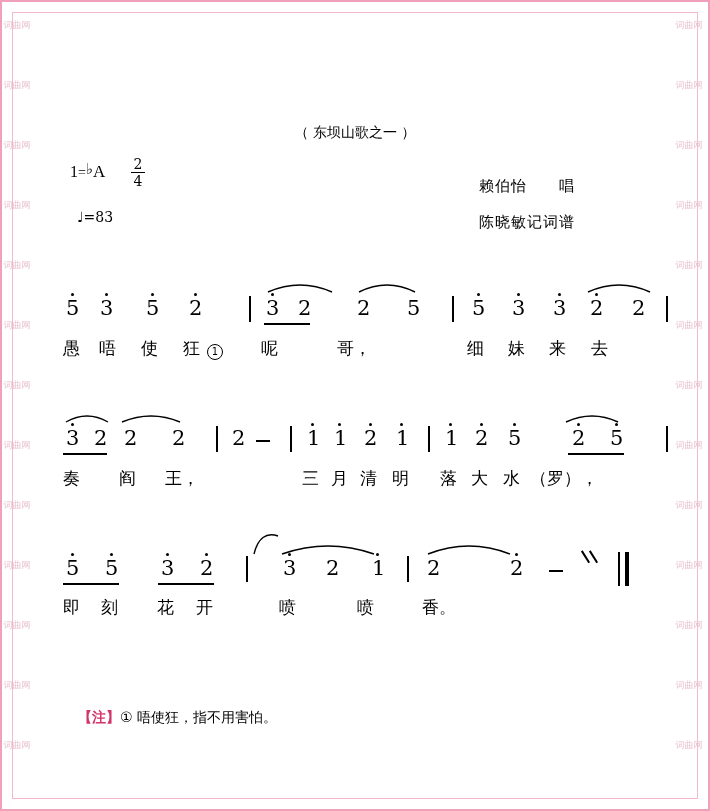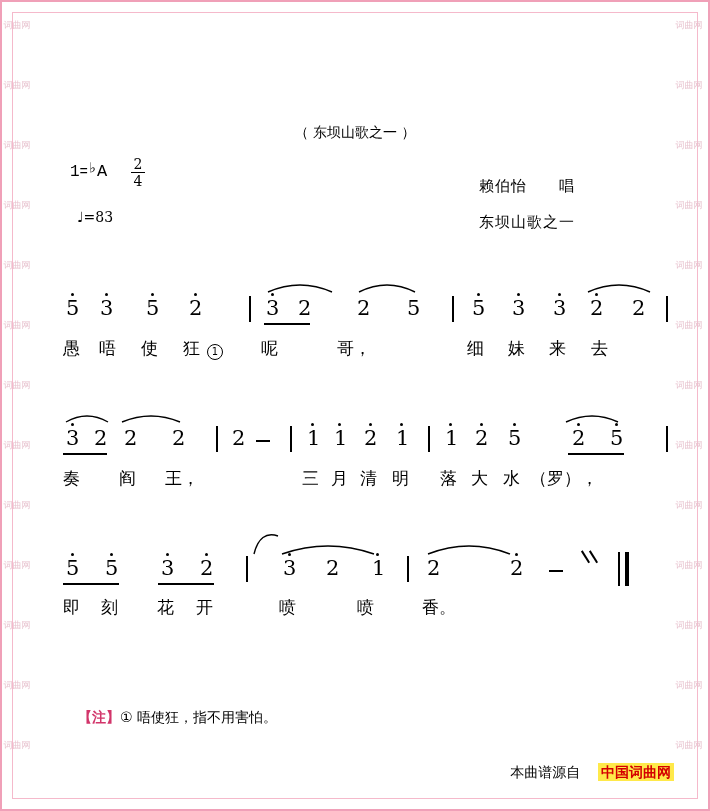--- a/index.html
+++ b/index.html
@@ -68,21 +68,21 @@
     font-size: 14px;
     color: #000;
     font-family: "DejaVu Sans", sans-serif;
   }
   .keysig {
     position: absolute;
     left: 68px;
     top: 160px;
     font-size: 15px;
     color: #000;
-    font-family: Liberation Mono, monospace;
+    font-family: Liberation Serif, serif;
   }
   .keysig .num1 { font-size: 16px; }
   .keysig .eq { font-size: 14px; }
   .keysig .flat { font-size: 15px; position: relative; top: -3px; }
   .keysig .letter { font-size: 17px; }
   .timesig {
     position: absolute;
     left: 129px;
     top: 155px;
     text-align: center;
@@ -254,21 +254,21 @@
     <span class="num1">1</span><span class="eq">=</span><span class="flat">♭</span><span class="letter">A</span>
   </div>
   <div class="timesig">
     <span class="top">2</span>
     <span class="bar"></span>
     <span class="bot">4</span>
   </div>
   <div class="tempo">♩=83</div>
 
   <div class="credit1">赖伯怡　　唱</div>
-  <div class="credit2">东坝山歌之一</div>
+  <div class="credit2">陈晓敏记词谱</div>
 
   <div class="note" style="left:64px; top:296px;">5</div>
   <div class="dot-above" style="left:69px; top:291px;"></div>
   <div class="note" style="left:98px; top:296px;">3</div>
   <div class="dot-above" style="left:103px; top:291px;"></div>
   <div class="note" style="left:144px; top:296px;">5</div>
   <div class="dot-above" style="left:149px; top:291px;"></div>
   <div class="note" style="left:187px; top:296px;">2</div>
   <div class="dot-above" style="left:192px; top:291px;"></div>
 
@@ -445,18 +445,13 @@
   <div class="lyric" style="left:155px; top:597px;">花</div>
   <div class="lyric" style="left:194px; top:597px;">开</div>
   <div class="lyric" style="left:277px; top:597px;">喷</div>
   <div class="lyric" style="left:355px; top:597px;">喷</div>
   <div class="lyric" style="left:420px; top:597px;">香。</div>
 
   <div class="footnote">
     <span class="mark">【注】</span><span>① 唔使狂，指不用害怕。</span>
   </div>
 
-  <div class="footer-text">
-    <span>本曲谱源自</span>
-    &nbsp;&nbsp;
-    <span class="footer-brand">中国词曲网</span>
-  </div>
 </div>
 
 </body></html>

